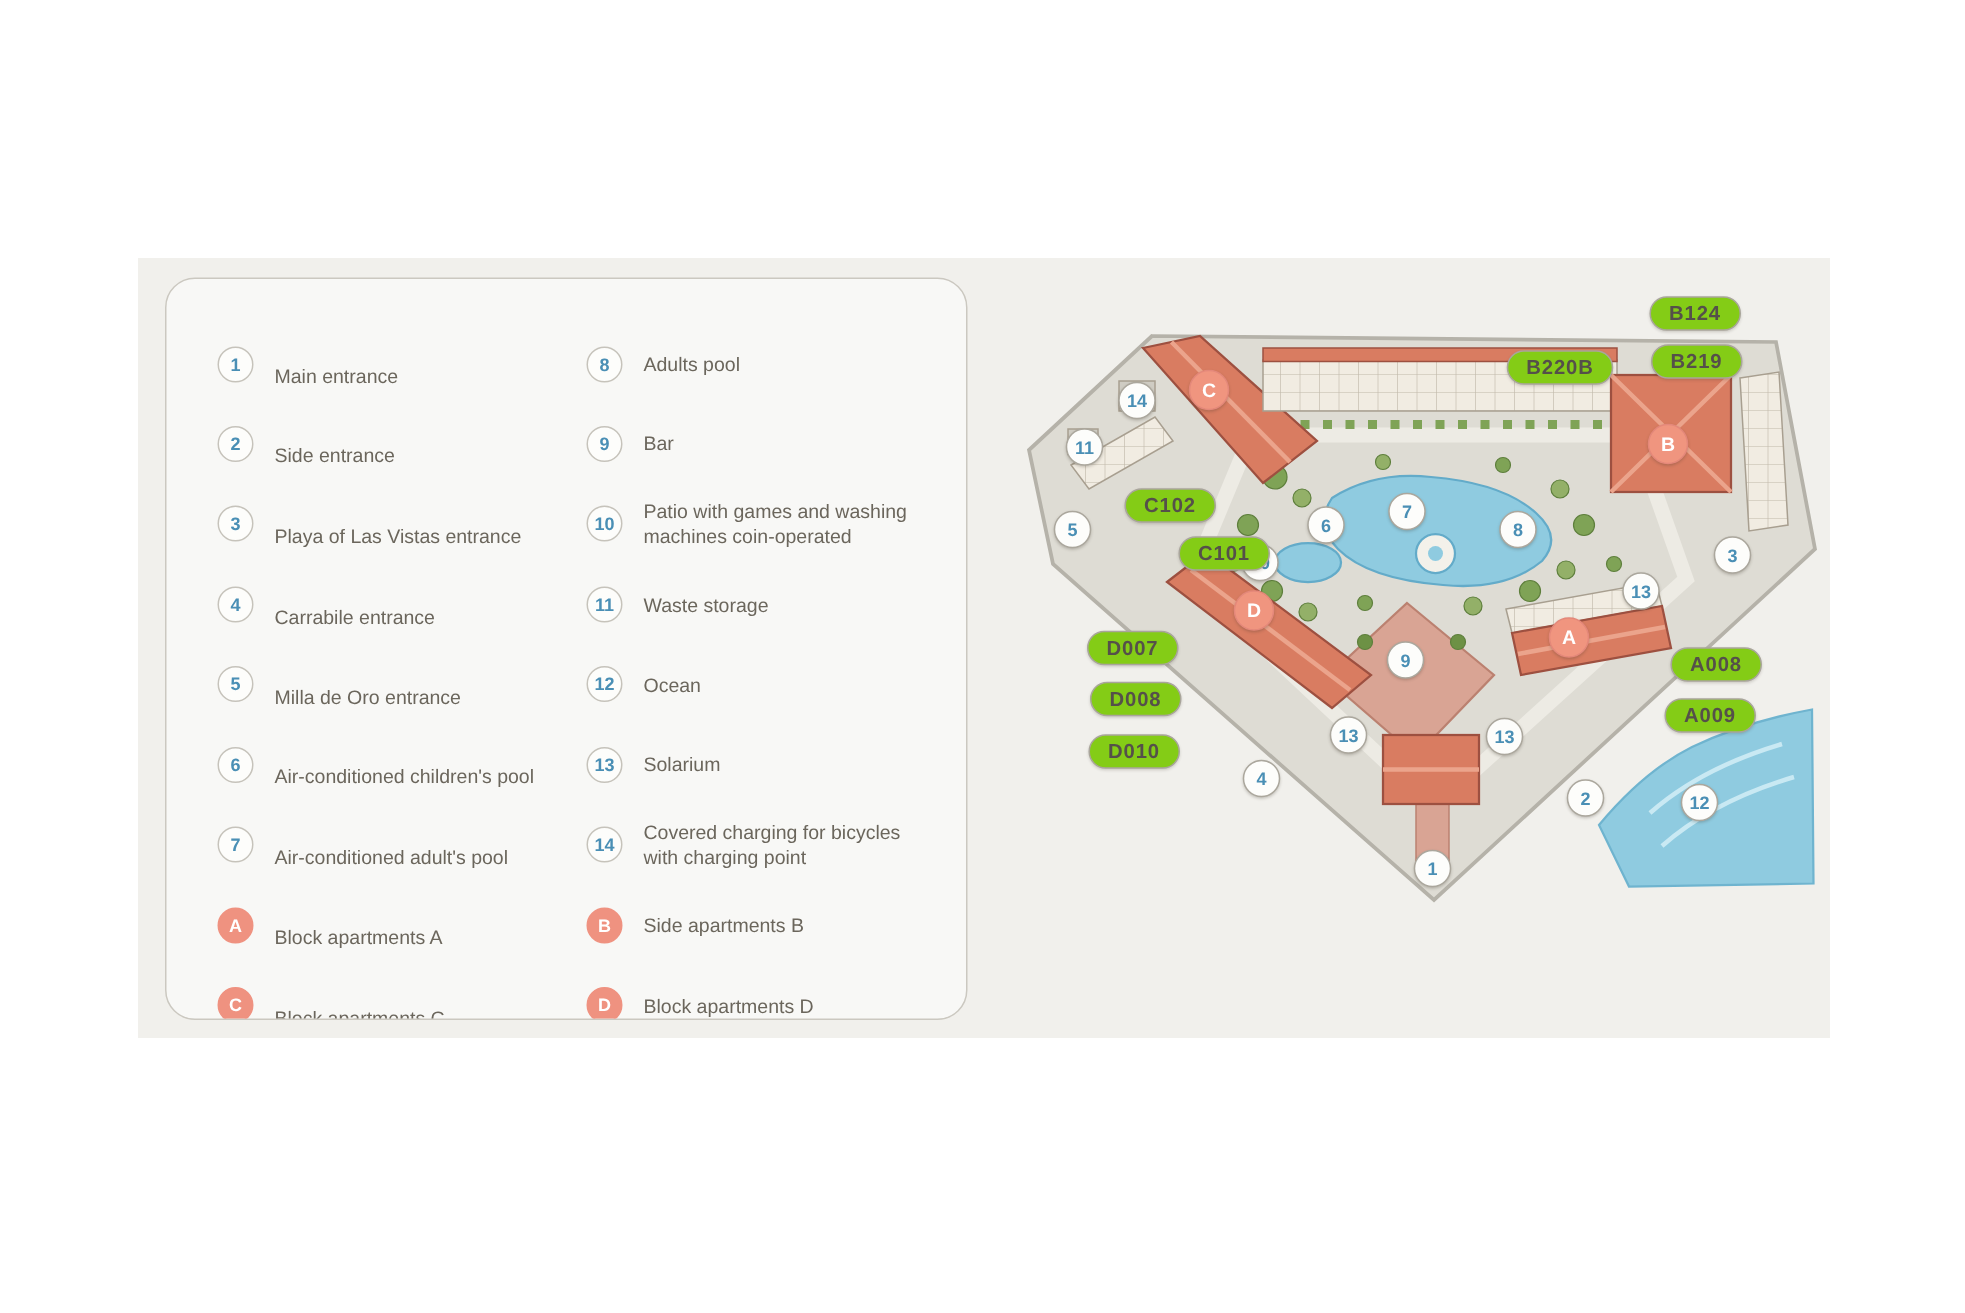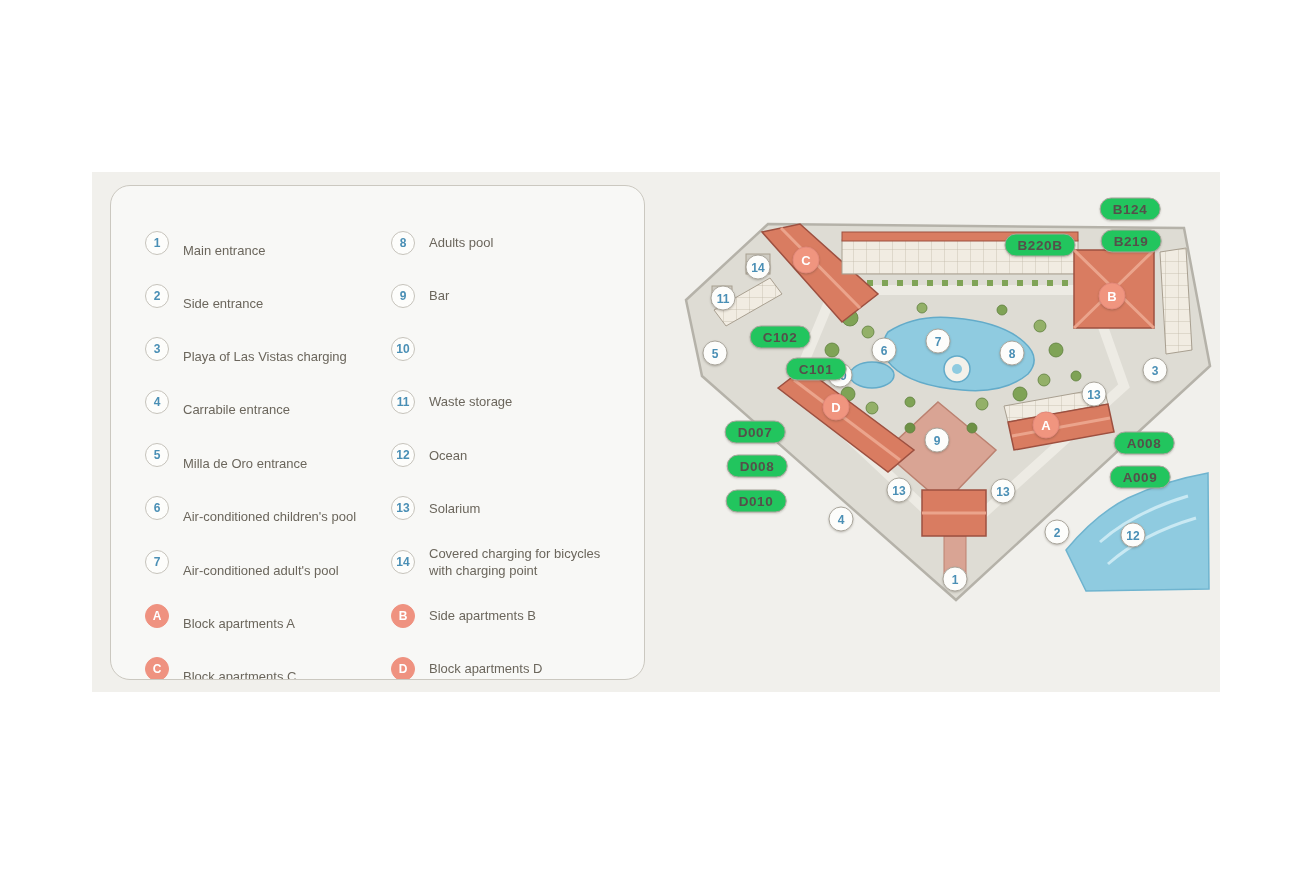--- a/index.html
+++ b/index.html
@@ -59,21 +59,21 @@
   }
   .marker-number { background: #FDFDFB; border: 1px solid #ABA79D; color: #4A8FB5; }
   .marker-letter {
     width: 27px; height: 27px;
     background: #F0957F; border: 1px solid #E4887A; color: #ffffff;
     font-size: 13px;
   }
   .unit-pill {
     position: absolute;
     transform: translate(-50%, -50%);
-    background: #22c55e;
+    background: #84cc16;
     border: 1.5px solid #A9A59B;
     border-radius: 12px;
     padding: 3px 12px;
     font-size: 13.5px; font-weight: 700; letter-spacing: 0.6px;
     color: #55504A;
     box-shadow: 0 1px 2px rgba(60,50,40,0.2);
     white-space: nowrap;
     cursor: pointer;
   }
 </style>
@@ -93,22 +93,23 @@
 
     <div class="legend-row">
       <span class="badge badge-number">2</span>
       <span class="legend-label nowrap">Side entrance</span>
       <span class="badge badge-number">9</span>
       <span class="legend-label">Bar</span>
     </div>
 
     <div class="legend-row">
       <span class="badge badge-number">3</span>
-      <span class="legend-label nowrap">Playa of Las Vistas charging</span>
+      <span class="legend-label nowrap">Playa of Las Vistas entrance</span>
       <span class="badge badge-number">10</span>
+      <span class="legend-label">Patio with games and washing machines coin-operated</span>
     </div>
 
     <div class="legend-row">
       <span class="badge badge-number">4</span>
       <span class="legend-label nowrap">Carrabile entrance</span>
       <span class="badge badge-number">11</span>
       <span class="legend-label">Waste storage</span>
     </div>
 
     <div class="legend-row">

